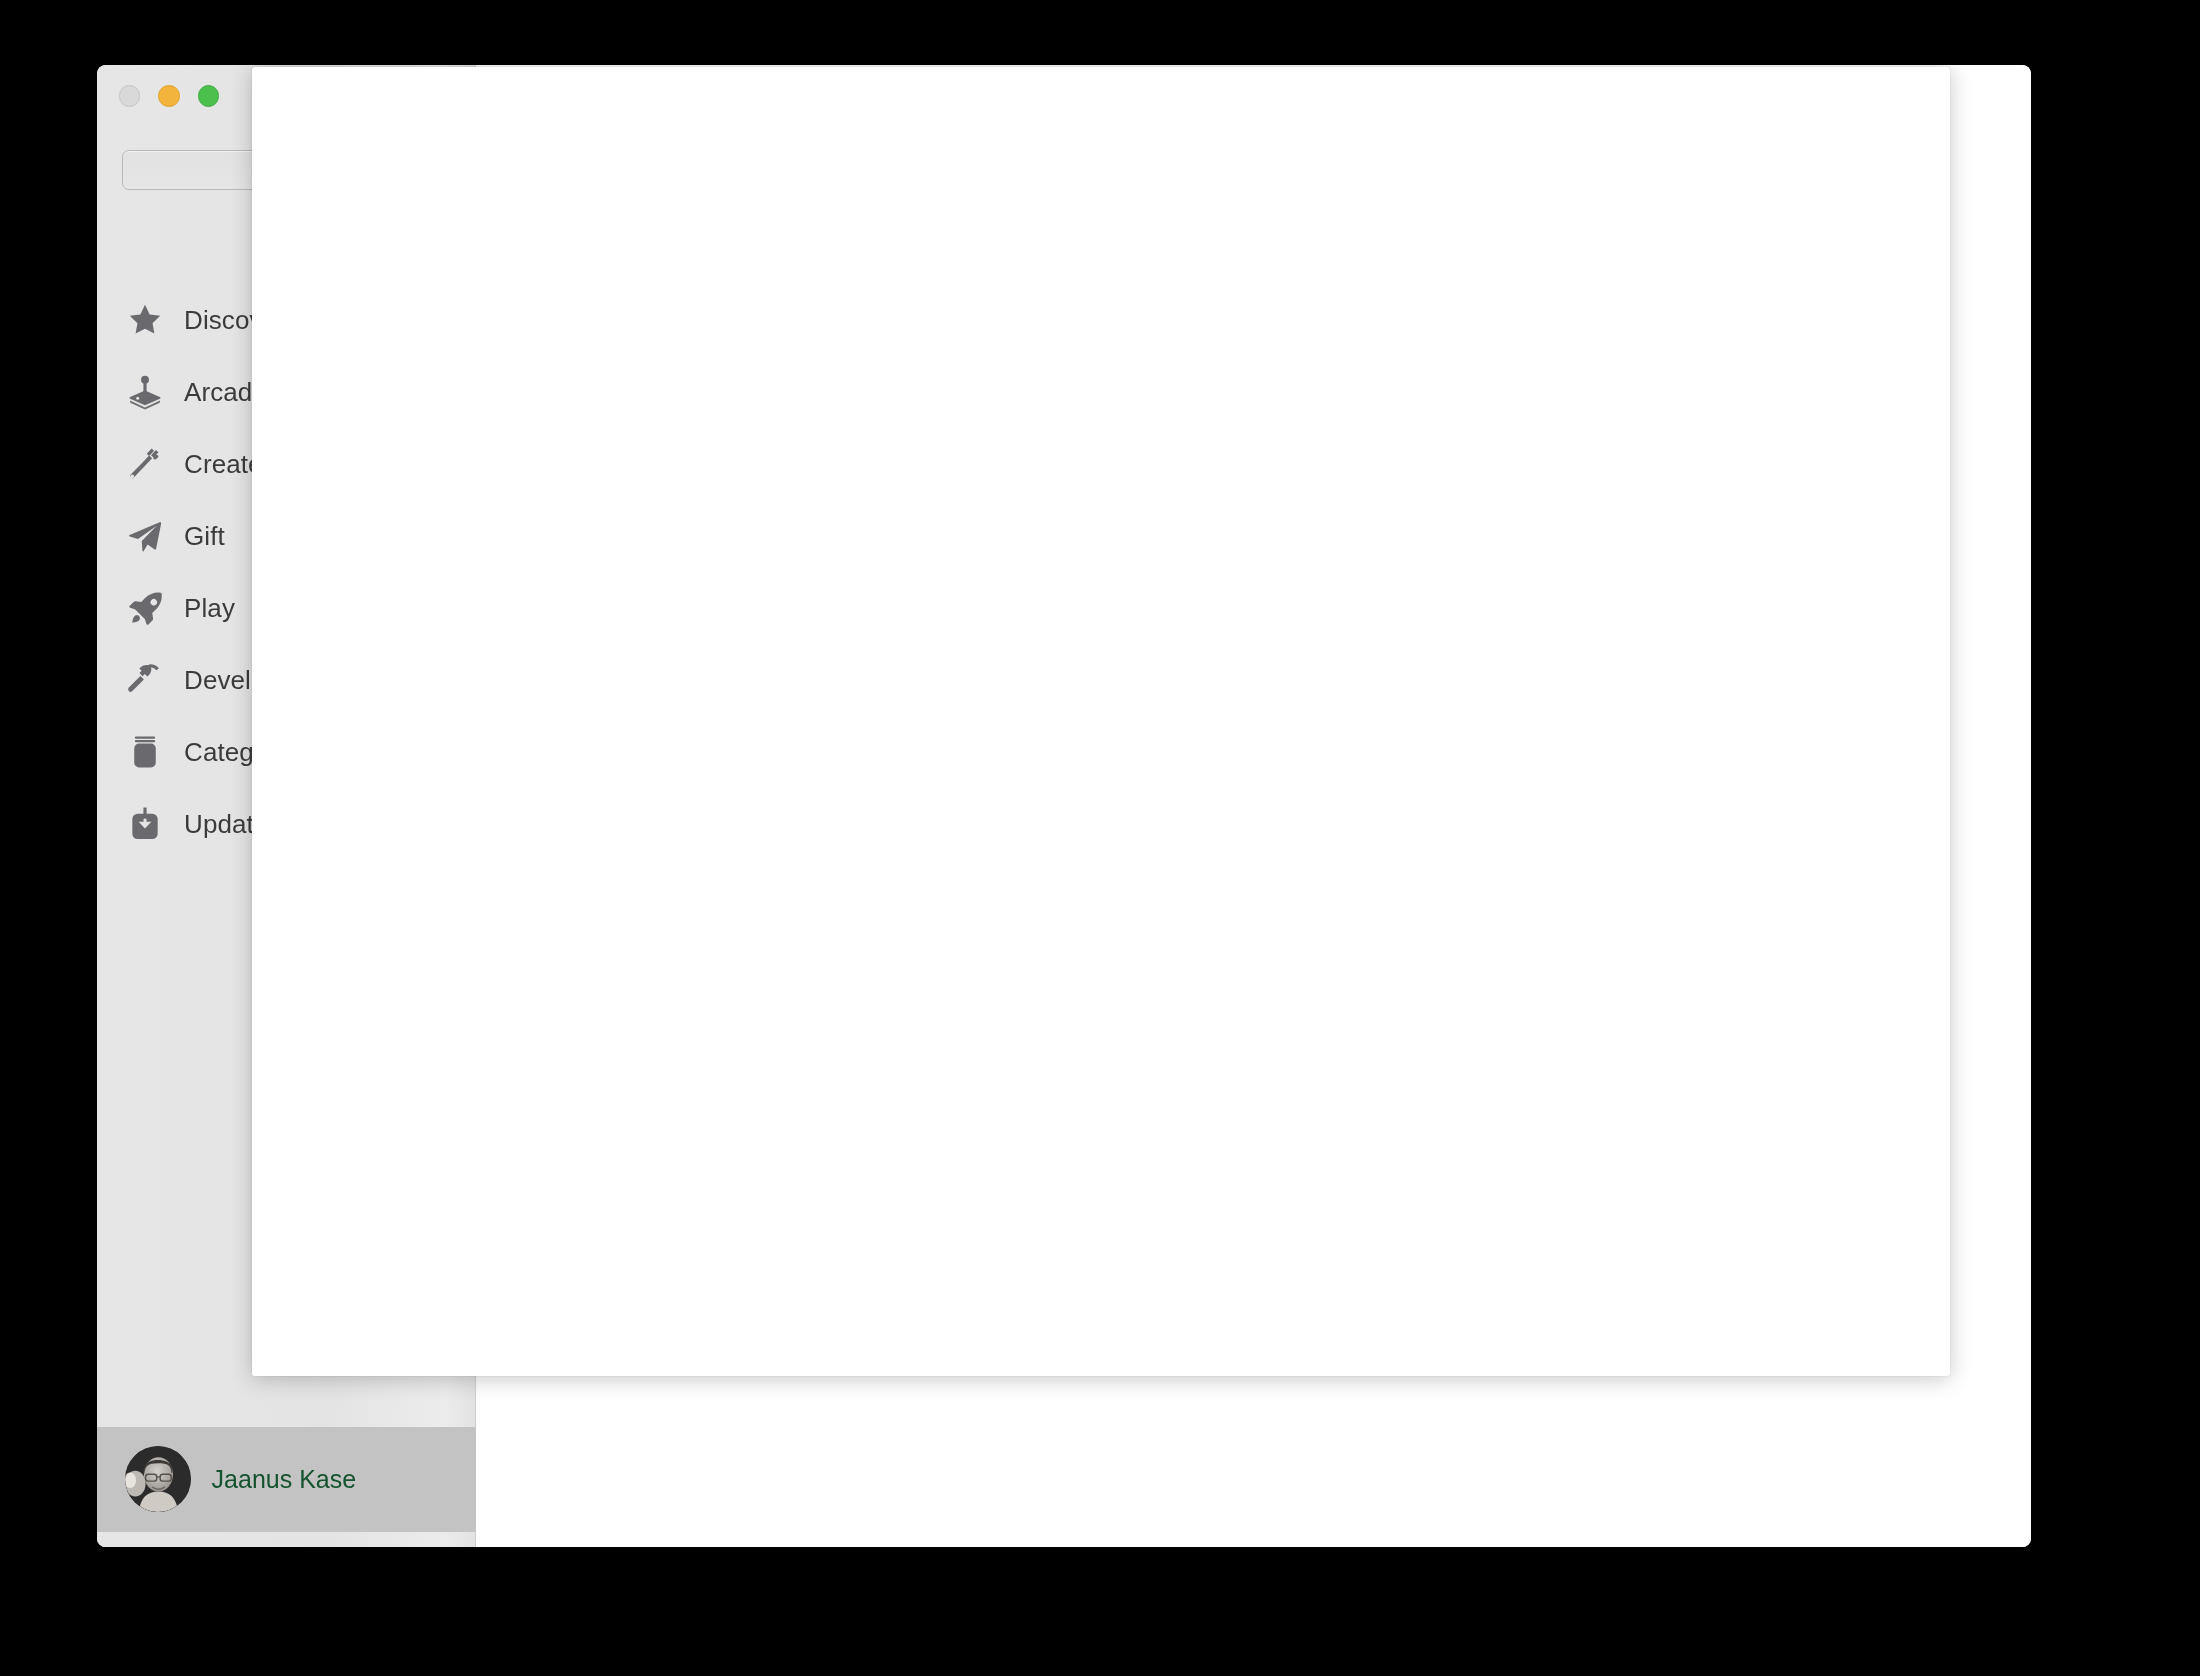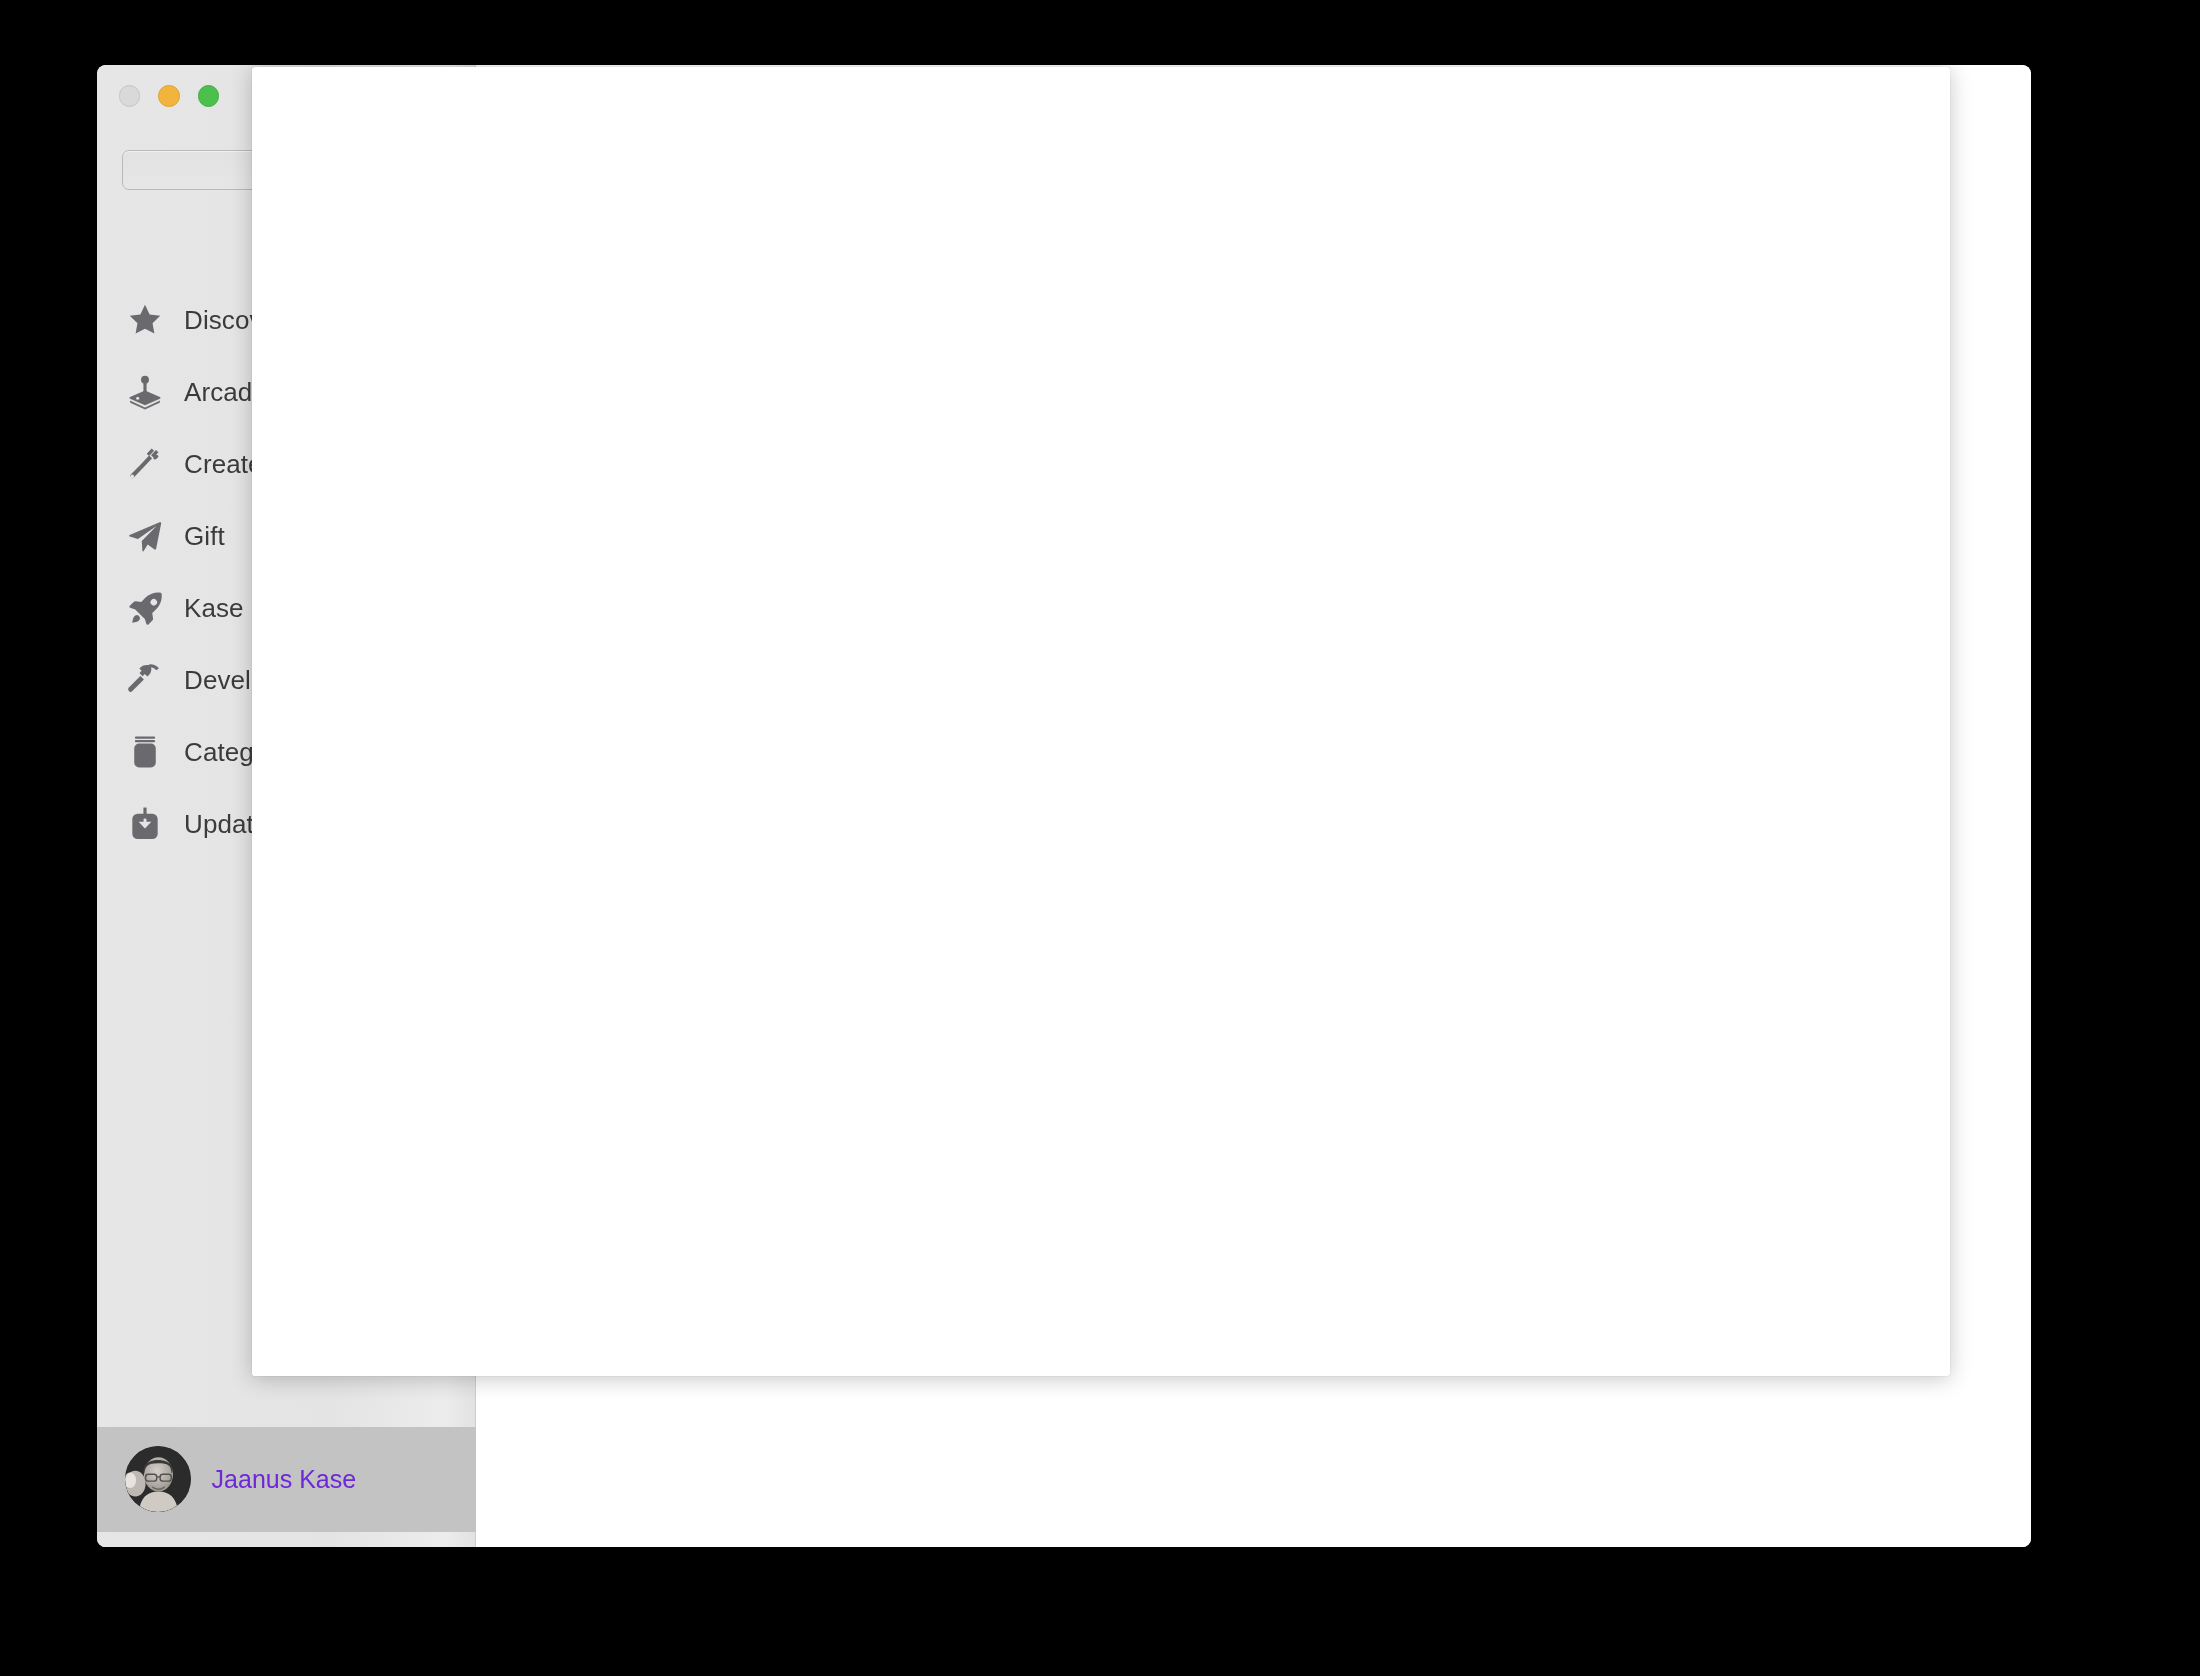--- a/index.html
+++ b/index.html
@@ -149,21 +149,21 @@
     border-radius: 50%;
     overflow: hidden;
     flex: 0 0 66px;
     margin-right: 20.6px;
     position: relative;
     background: #4a4a4a;
   }
   .avatar svg { display: block; width: 100%; height: 100%; }
   .account-name {
     font-size: 25px;
-    color: #6d28d9;
+    color: #14532d;
     font-weight: 400;
     white-space: nowrap;
   }
 
   
   .content {
     position: absolute;
     left: 379px;
     top: 0;
     right: 0;
@@ -340,21 +340,21 @@
         </div>
 
         <div class="nav-item">
           <span class="nav-icon">
             <svg width="38" height="38" viewBox="0 0 24 24" fill="currentColor">
               <path d="M21.8 2.3c-3.4-.5-7.1.8-9.6 3.3L9.6 8.2l-3.4-.5c-.5-.08-1 .1-1.35.46L2.4 10.6c-.4.4-.25 1.1.3 1.28l3.1 1 6.1 6.1 1 3.1c.18.55.88.7 1.28.3l2.44-2.45c.36-.35.54-.85.46-1.35l-.5-3.4 2.6-2.6c2.5-2.5 3.8-6.2 3.3-9.6a.65.65 0 00-.68-.68zM16.1 9.8a2.05 2.05 0 112.9-2.9 2.05 2.05 0 01-2.9 2.9z"></path>
               <path d="M5.2 17.3c-1 1-1.2 4-1.2 4s3-.2 4-1.2a2 2 0 10-2.8-2.8z"></path>
               <circle cx="17.55" cy="8.35" r="1.3" fill="#e4e4e4"></circle>
             </svg>
           </span>
-          <span class="nav-label">Kase</span>
+          <span class="nav-label">Play</span>
         </div>
 
         <div class="nav-item">
           <span class="nav-icon">
             <svg width="38" height="38" viewBox="0 0 24 24" fill="currentColor">
               <path d="M14.2 2.6c-1.9-.3-3.6.2-4.9 1.3l-.9.8 1.5 1.5-1.4 1.4 2 2 1.4-1.4 1.6 1.6 1-1c1.2-1.2 1.8-3 1.4-4.9 1.2.2 2.4.9 3.3 1.9l1.6-1.3c-1.5-1.6-3.6-2.6-5.6-2.5z"></path>
               <path d="M9.1 9.5l2.2 2.2-7.3 7.3a1.55 1.55 0 01-2.2-2.2z"></path>
             </svg>
           </span>
           <span class="nav-label">Develop</span>

